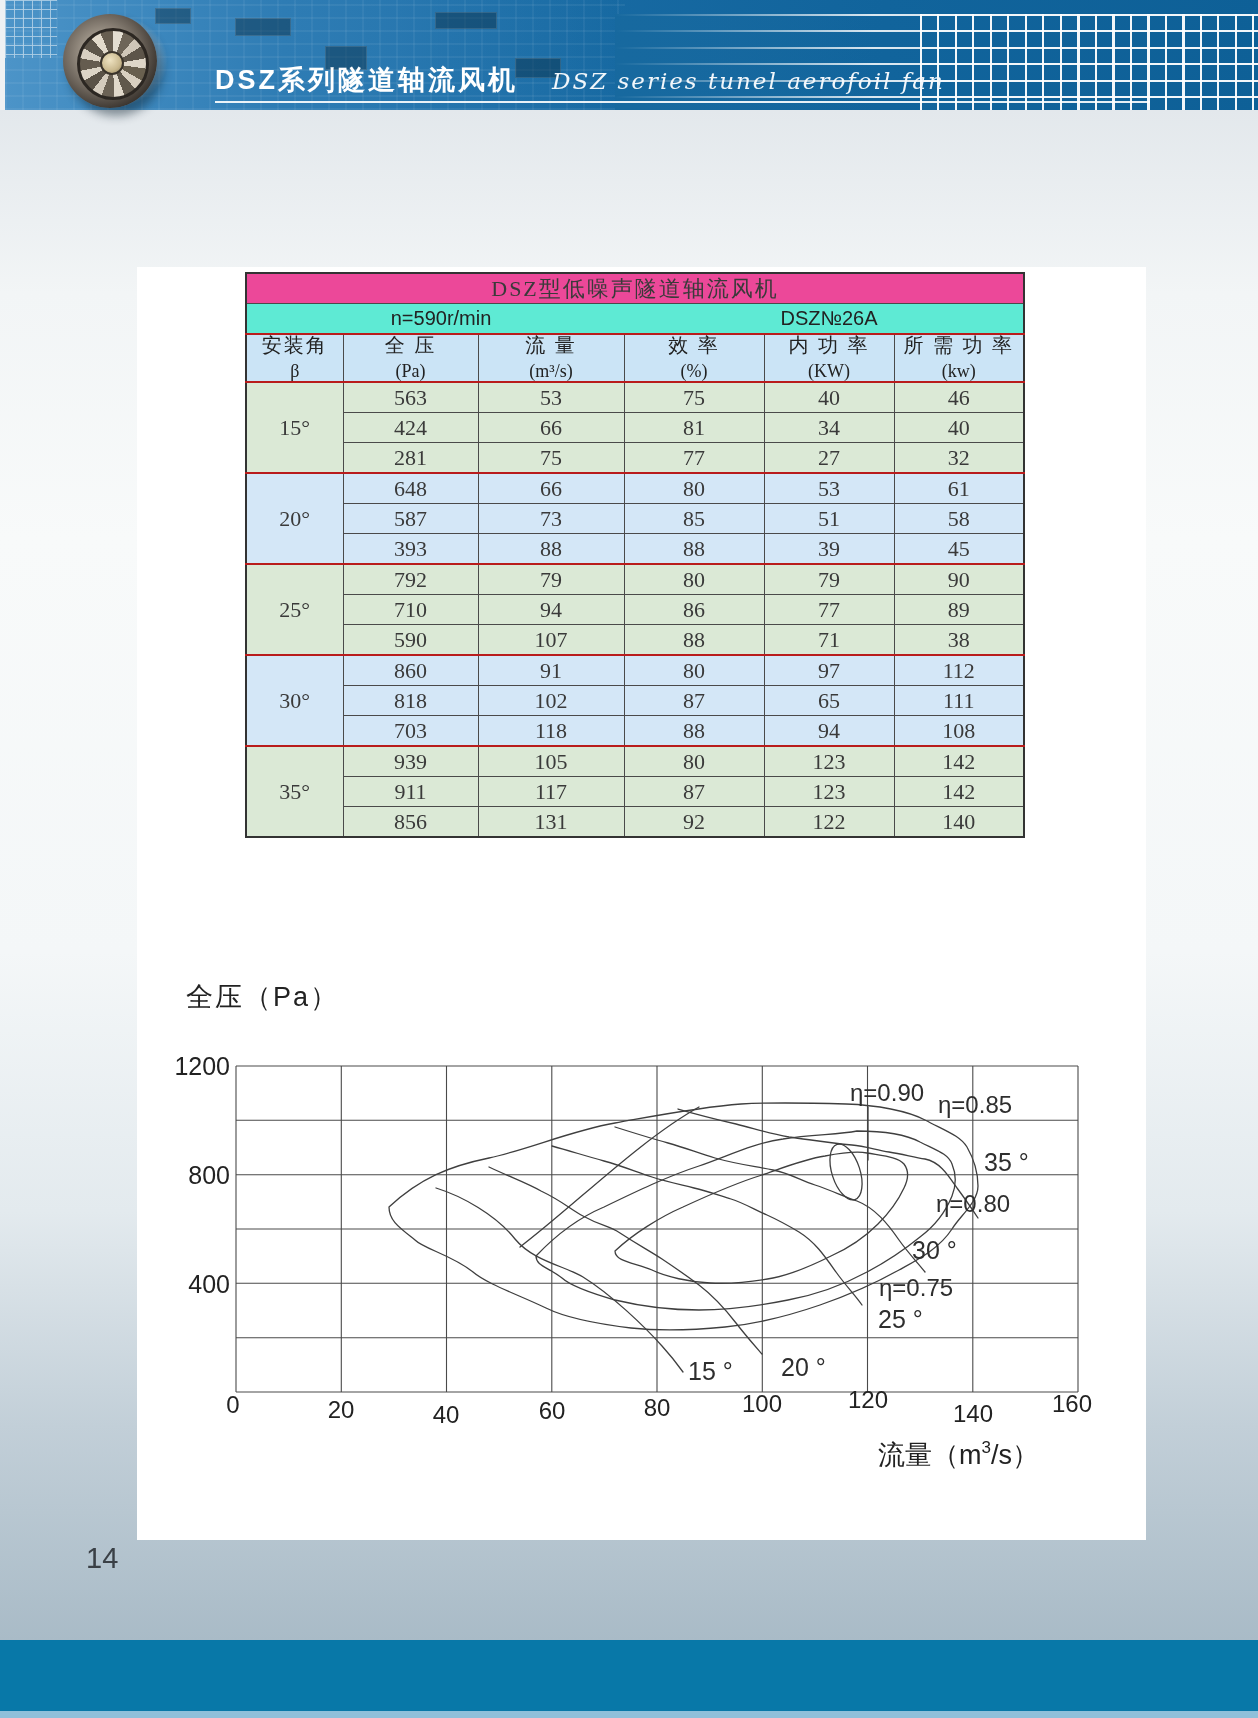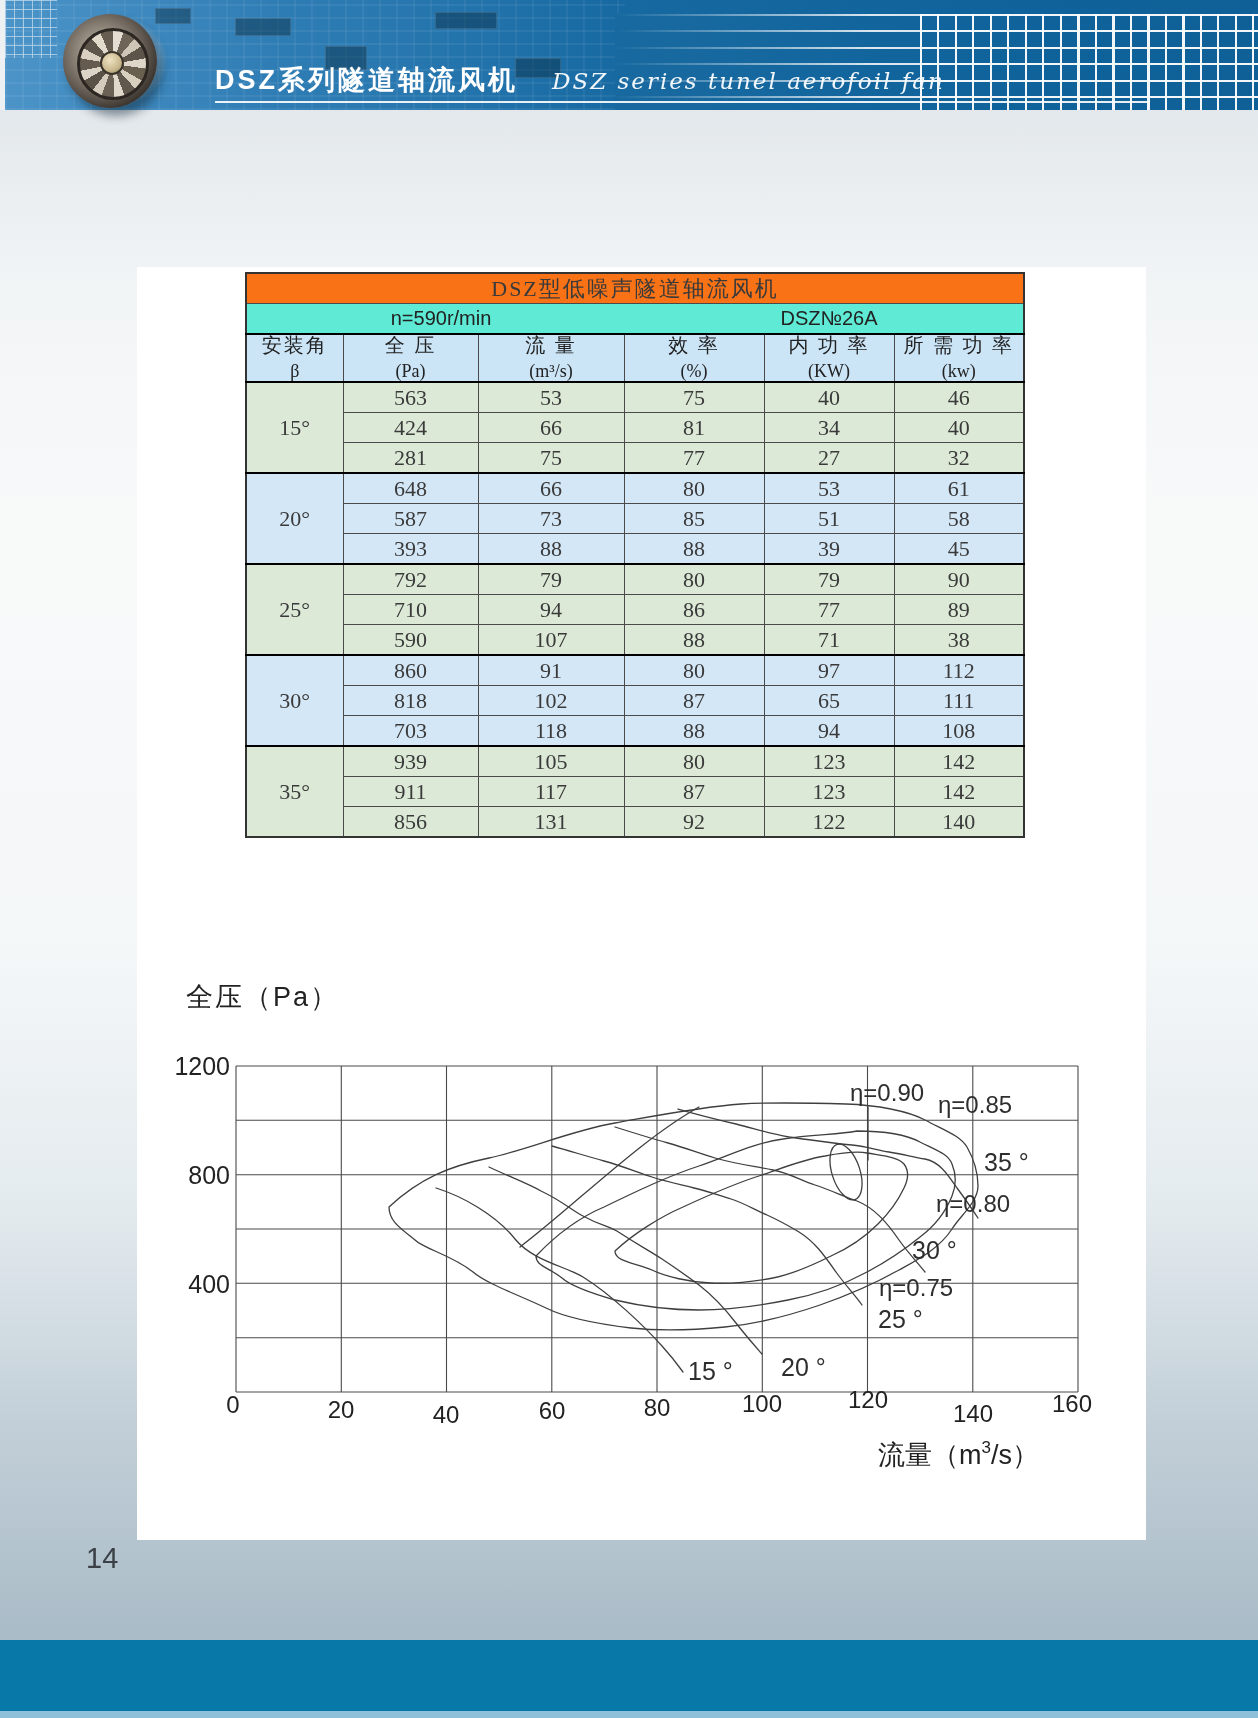--- a/index.html
+++ b/index.html
@@ -49,30 +49,30 @@
   .hdr-title .en{color:#f2f7fb;font-size:23px;font-style:italic;margin-left:34px;letter-spacing:2px;
     font-family:"DejaVu Serif","Liberation Serif",serif;}
   .hdr-underline{position:absolute;left:210px;top:101px;width:935px;height:2px;background:rgba(255,255,255,.9);}
   
   .panel{position:absolute;left:137px;top:267px;width:1009px;height:1273px;background:#ffffff;}
   
   table.dt{position:absolute;left:245px;top:272px;width:778px;border-collapse:collapse;table-layout:fixed;
     border:2px solid #333;}
   table.dt td{border:1px solid #4a4a4a;text-align:center;vertical-align:middle;padding:0;
     font-family:"Liberation Serif","DejaVu Serif",serif;font-size:22px;color:#3a3a3a;height:29px;line-height:1.05;}
-  td.t-title{background:#f97316;height:50px;font-family:"Liberation Sans","DejaVu Sans",sans-serif;
+  td.t-title{background:#ec4899;height:50px;font-family:"Liberation Sans","DejaVu Sans",sans-serif;
     font-size:24px;color:#222;letter-spacing:2px;margin-top:44px;}
   td.t-sub{background:#5eead4;height:44px;}
   .subwrap{display:flex;width:100%;}
   .subwrap span{flex:1;font-family:"Liberation Sans","DejaVu Sans",sans-serif;font-size:20px;color:#222;}
   td.hcell{background:#cbe4f6;height:62px;}
   .h-name{display:block;font-family:"Liberation Sans","DejaVu Sans",sans-serif;font-size:20px;color:#222;
     letter-spacing:2px;margin-bottom:6px;}
   .h-unit{display:block;font-size:18px;color:#222;}
-  tr.gs td{border-top:2px solid #000000;}
+  tr.gs td{border-top:2px solid #b91c1c;}
   tr.g-green td{background:#dbe9d6;}
   tr.g-blue td{background:#d4e7f7;}
   td.angle{font-size:22px;}
   
   .chart-svg{position:absolute;left:0;top:0;}
   .gridline{stroke:#4a4a4a;stroke-width:1.1;}
   .curve{stroke:#3f3f3f;stroke-width:1.3;fill:none;stroke-linecap:round;stroke-linejoin:round;}
   text.ax{font-family:"Liberation Sans","DejaVu Sans",sans-serif;fill:#222;}
   text.cjk{font-family:"Liberation Sans","DejaVu Sans",sans-serif;fill:#222;}
   text.anno{font-family:"Liberation Sans","DejaVu Sans",sans-serif;fill:#2e2e2e;}

